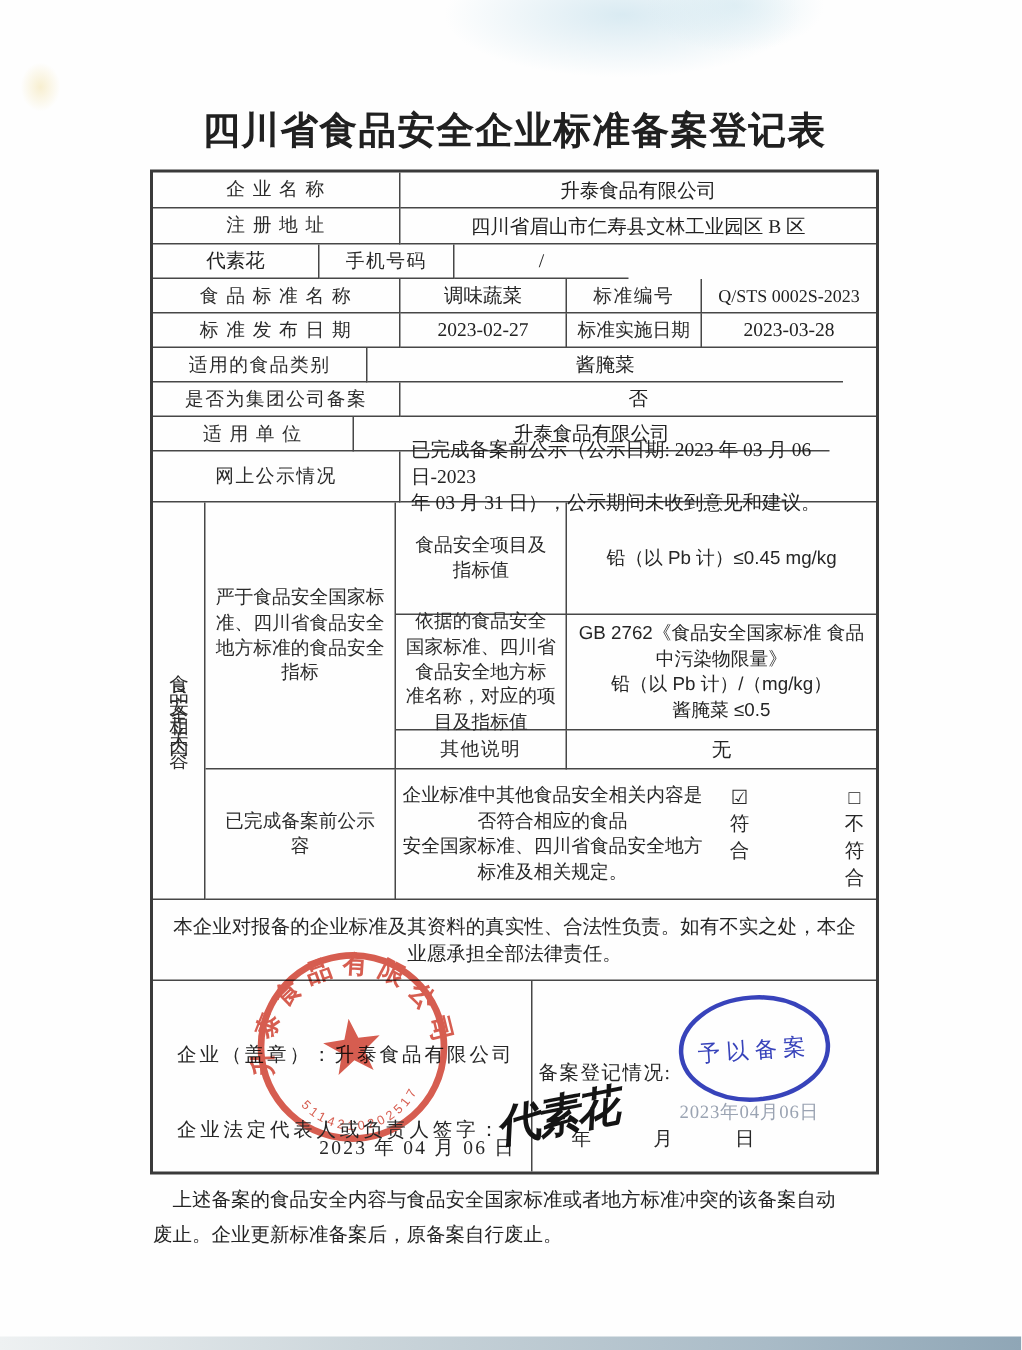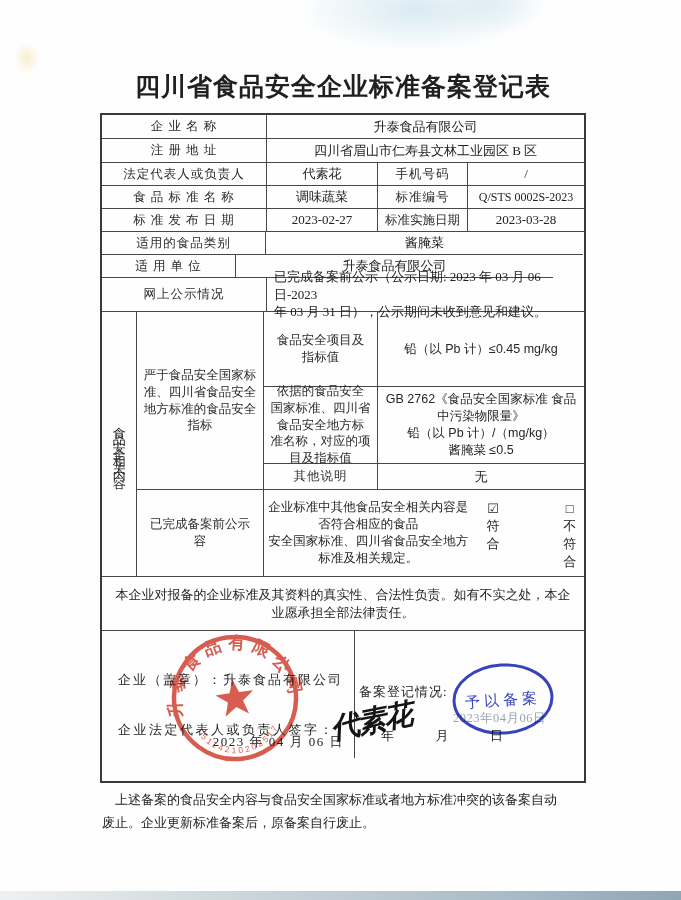--- a/index.html
+++ b/index.html
@@ -77,45 +77,48 @@
       <div class="c lab" style="width:165px">企 业 名 称</div>
       <div class="c val" style="width:317px">升泰食品有限公司</div>
     </div>
 
     <div class="r" style="height:24px">
       <div class="c lab" style="width:165px">注 册 地 址</div>
       <div class="c val" style="width:317px">四川省眉山市仁寿县文林工业园区 B 区</div>
     </div>
 
     <div class="r" style="height:23px">
-      <div class="c lab" style="width:165px">法定代表人或负责人</div>
       <div class="c val" style="width:111px">代素花</div>
       <div class="c lab" style="width:90px">手机号码</div>
       <div class="c val" style="width:116px">/</div>
     </div>
 
     <div class="r" style="height:23px">
       <div class="c lab" style="width:165px">食 品 标 准 名 称</div>
       <div class="c val" style="width:111px">调味蔬菜</div>
       <div class="c lab" style="width:90px">标准编号</div>
       <div class="c val" style="width:116px;font-size:12px">Q/STS 0002S-2023</div>
     </div>
 
     <div class="r" style="height:23px">
       <div class="c lab" style="width:165px">标 准 发 布 日 期</div>
       <div class="c val" style="width:111px">2023-02-27</div>
       <div class="c lab" style="width:90px;letter-spacing:0">标准实施日期</div>
       <div class="c val" style="width:116px">2023-03-28</div>
     </div>
 
     <div class="r" style="height:23px">
-      <div class="c lab" style="width:164px">适用的食品类别</div>
+      <div class="c lab" style="width:143px">适用的食品类别</div>
       <div class="c val" style="width:317px">酱腌菜</div>
     </div>
 
+    <div class="r" style="height:23px">
+      <div class="c lab" style="width:165px">是否为集团公司备案</div>
+      <div class="c val" style="width:317px">否</div>
+    </div>
 
     <div class="r" style="height:23px">
       <div class="c lab" style="width:134px">适 用 单 位</div>
       <div class="c val" style="width:317px">升泰食品有限公司</div>
     </div>
 
     <div class="r" style="height:34px">
       <div class="c lab" style="width:165px">网上公示情况</div>
       <div class="c val pl left" style="width:317px;padding:2px 7px">已完成备案前公示（公示日期: 2023 年 03 月 06 日-2023
 年 03 月 31 日），公示期间未收到意见和建议。</div>

